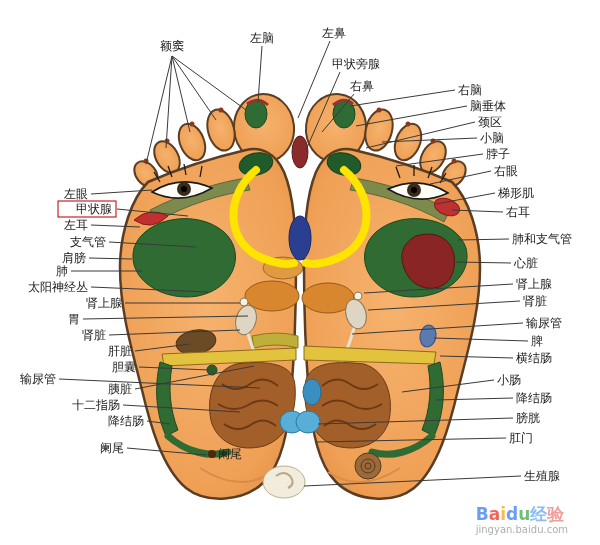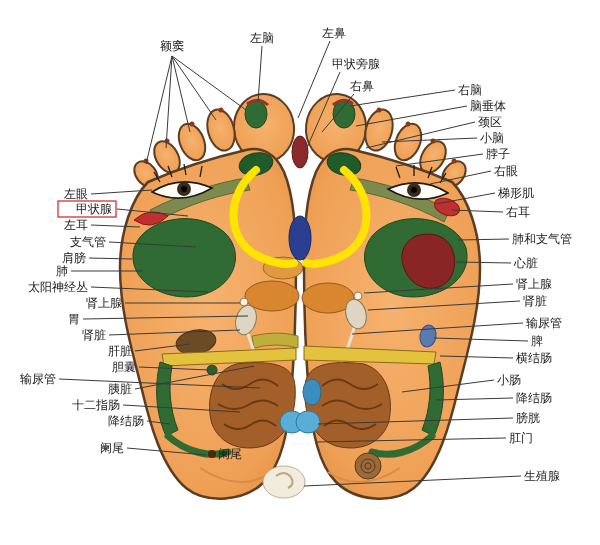--- a/index.html
+++ b/index.html
@@ -239,13 +239,17 @@
         <line x1="123" y1="405" x2="240" y2="412" class="leader"></line>
         <text x="120" y="409" text-anchor="end" class="lbl">十二指肠</text>
         <line x1="147" y1="421" x2="170" y2="424" class="leader"></line>
         <text x="144" y="425" text-anchor="end" class="lbl">降结肠</text>
         <line x1="127" y1="448" x2="206" y2="455" class="leader"></line>
         <text x="124" y="452" text-anchor="end" class="lbl">阑尾</text>
         <text x="230" y="458" text-anchor="middle" class="lbl" font-size="7">阑尾</text>
       </g>
 </svg>
 
+<div class="watermark">
+  <div class="wm-brand" id="wm-brand"><span style="color: rgb(78, 140, 247);">B</span><span style="color: rgb(239, 75, 62);">a</span><span style="color: rgb(245, 176, 49);">i</span><span style="color: rgb(78, 140, 247);">d</span><span style="color: rgb(88, 181, 92);">u</span><span style="color: rgb(122, 176, 245);">经</span><span style="color: rgb(239, 143, 138);">验</span></div>
+  <div class="wm-url">jingyan.baidu.com</div>
 </div>
+</div>
 
 </body></html>

